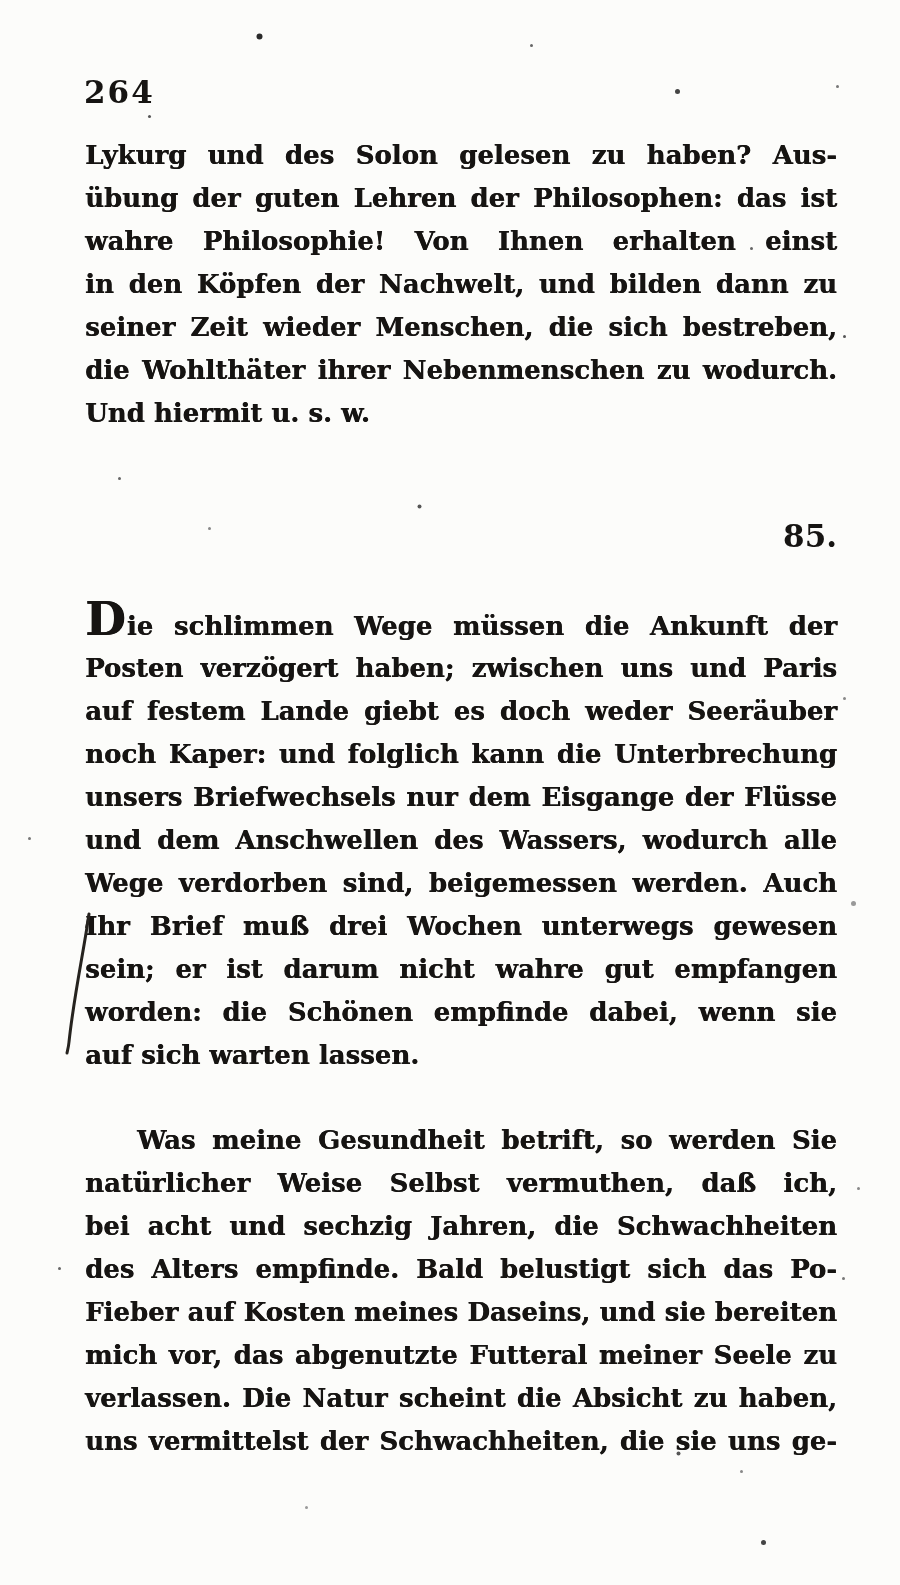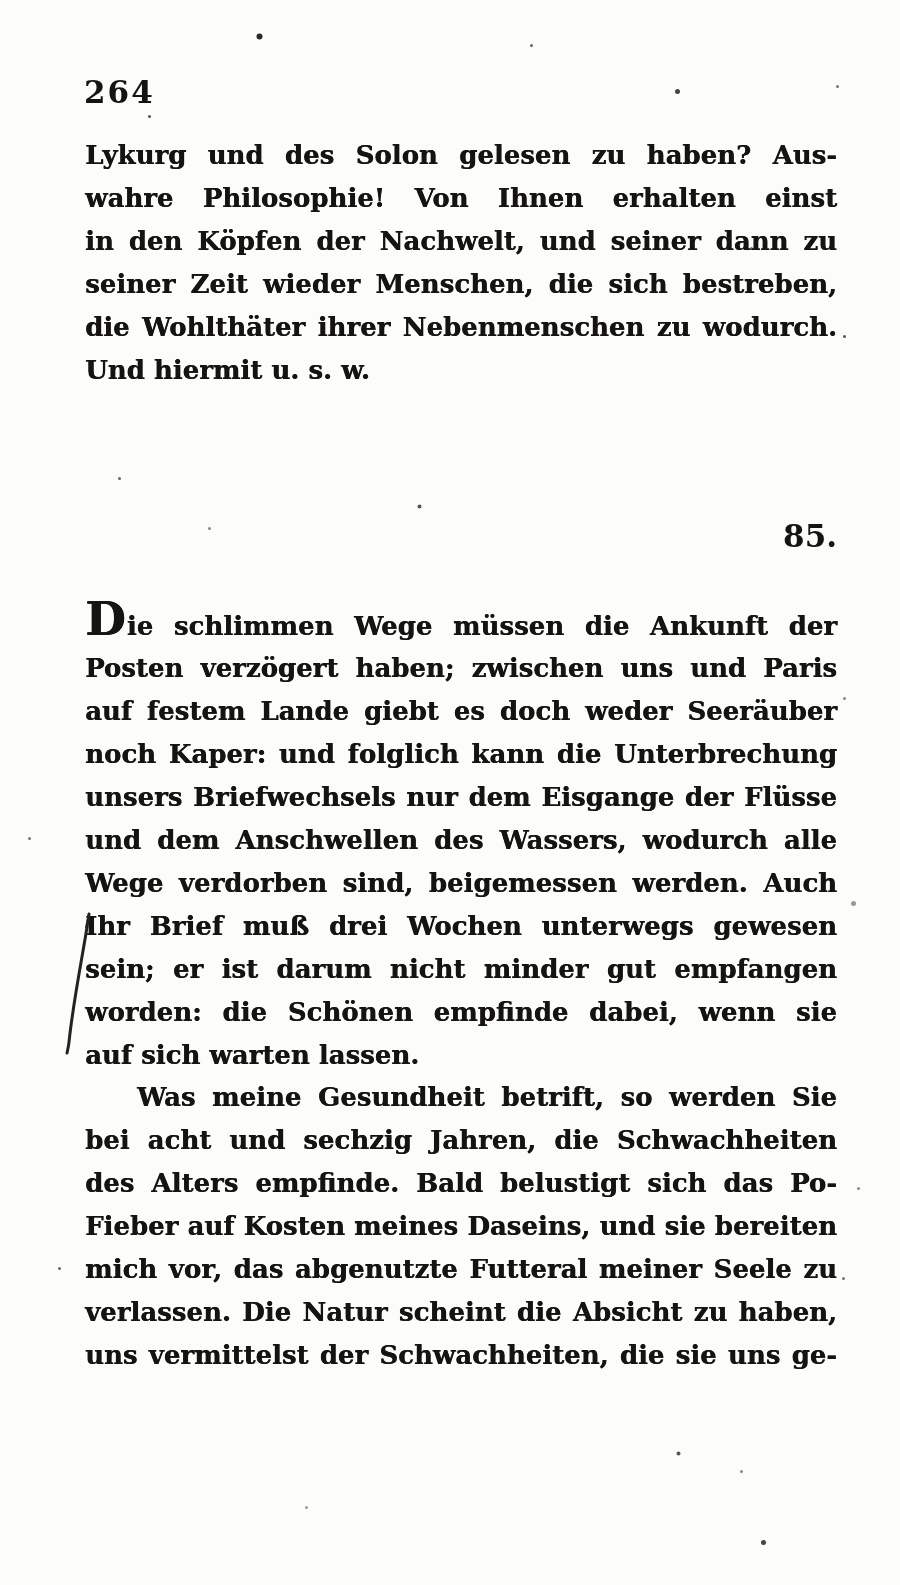--- a/index.html
+++ b/index.html
@@ -33,21 +33,21 @@
     height: 43px;
     line-height: 43px;
     font-size: 26px;
     font-weight: bold;
     text-align: justify;
     text-align-last: justify;
     text-shadow: 0.4px 0 0 #161412;
     white-space: nowrap;
   }
   .tline.short { text-align-last: left; }
-  .tline.indent { text-indent: 52px; }
+  .tline.indent { text-indent: 52px; margin-top: 43px; }
   .tline.drop::first-letter {
     font-size: 47px;
     line-height: 30px;
     letter-spacing: 1px;
   }
   .section {
     position: absolute;
     left: 85px;
     top: 518px;
     width: 752px;
@@ -103,46 +103,48 @@
 <body>
 
 <div class="page">
 
   <div class="speck"></div>
 
   <div class="pageno">264</div>
 
   <div class="textblock intro">
       <div class="tline">Lykurg und des Solon gelesen zu haben? Aus-</div>
+      <div class="tline">übung der guten Lehren der Philosophen: das ist</div>
       <div class="tline">wahre Philosophie! Von Ihnen erhalten einst</div>
-      <div class="tline">in den Köpfen der Nachwelt, und seiner dann zu</div>
+      <div class="tline">in den Köpfen der Nachwelt, und bilden dann zu</div>
       <div class="tline">seiner Zeit wieder Menschen, die sich bestreben,</div>
       <div class="tline">die Wohlthäter ihrer Nebenmenschen zu wodurch.</div>
       <div class="tline short">Und hiermit u. s. w.</div>
     </div>
 
   <div class="section">85.</div>
 
 
   <div class="textblock letter1">
       <div class="tline drop">Die schlimmen Wege müssen die Ankunft der</div>
       <div class="tline">Posten verzögert haben; zwischen uns und Paris</div>
       <div class="tline">auf festem Lande giebt es doch weder Seeräuber</div>
       <div class="tline">noch Kaper: und folglich kann die Unterbrechung</div>
       <div class="tline">unsers Briefwechsels nur dem Eisgange der Flüsse</div>
       <div class="tline">und dem Anschwellen des Wassers, wodurch alle</div>
       <div class="tline">Wege verdorben sind, beigemessen werden. Auch</div>
       <div class="tline">Ihr Brief muß drei Wochen unterwegs gewesen</div>
-      <div class="tline">sein; er ist darum nicht minder gut empfangen</div>
+      <div class="tline">sein; er ist darum nicht wahre gut empfangen</div>
       <div class="tline">worden: die Schönen empfinde dabei, wenn sie</div>
       <div class="tline short">auf sich warten lassen.</div>
     </div>
 
   <div class="textblock letter2">
       <div class="tline indent">Was meine Gesundheit betrift, so werden Sie</div>
+      <div class="tline">natürlicher Weise Selbst vermuthen, daß ich,</div>
       <div class="tline">bei acht und sechzig Jahren, die Schwachheiten</div>
       <div class="tline">des Alters empfinde. Bald belustigt sich das Po-</div>
       <div class="tline">Fieber auf Kosten meines Daseins, und sie bereiten</div>
       <div class="tline">mich vor, das abgenutzte Futteral meiner Seele zu</div>
       <div class="tline">verlassen. Die Natur scheint die Absicht zu haben,</div>
       <div class="tline">uns vermittelst der Schwachheiten, die sie uns ge-</div>
     </div>
 
   <svg class="margin-mark" width="900" height="1585" viewBox="0 0 900 1585">
     <path d="M 89 914 C 84 950, 74 995, 69 1042 C 68.5 1048, 67 1052, 67 1053" fill="none" stroke="#26231f" stroke-width="3" stroke-linecap="round"></path>

